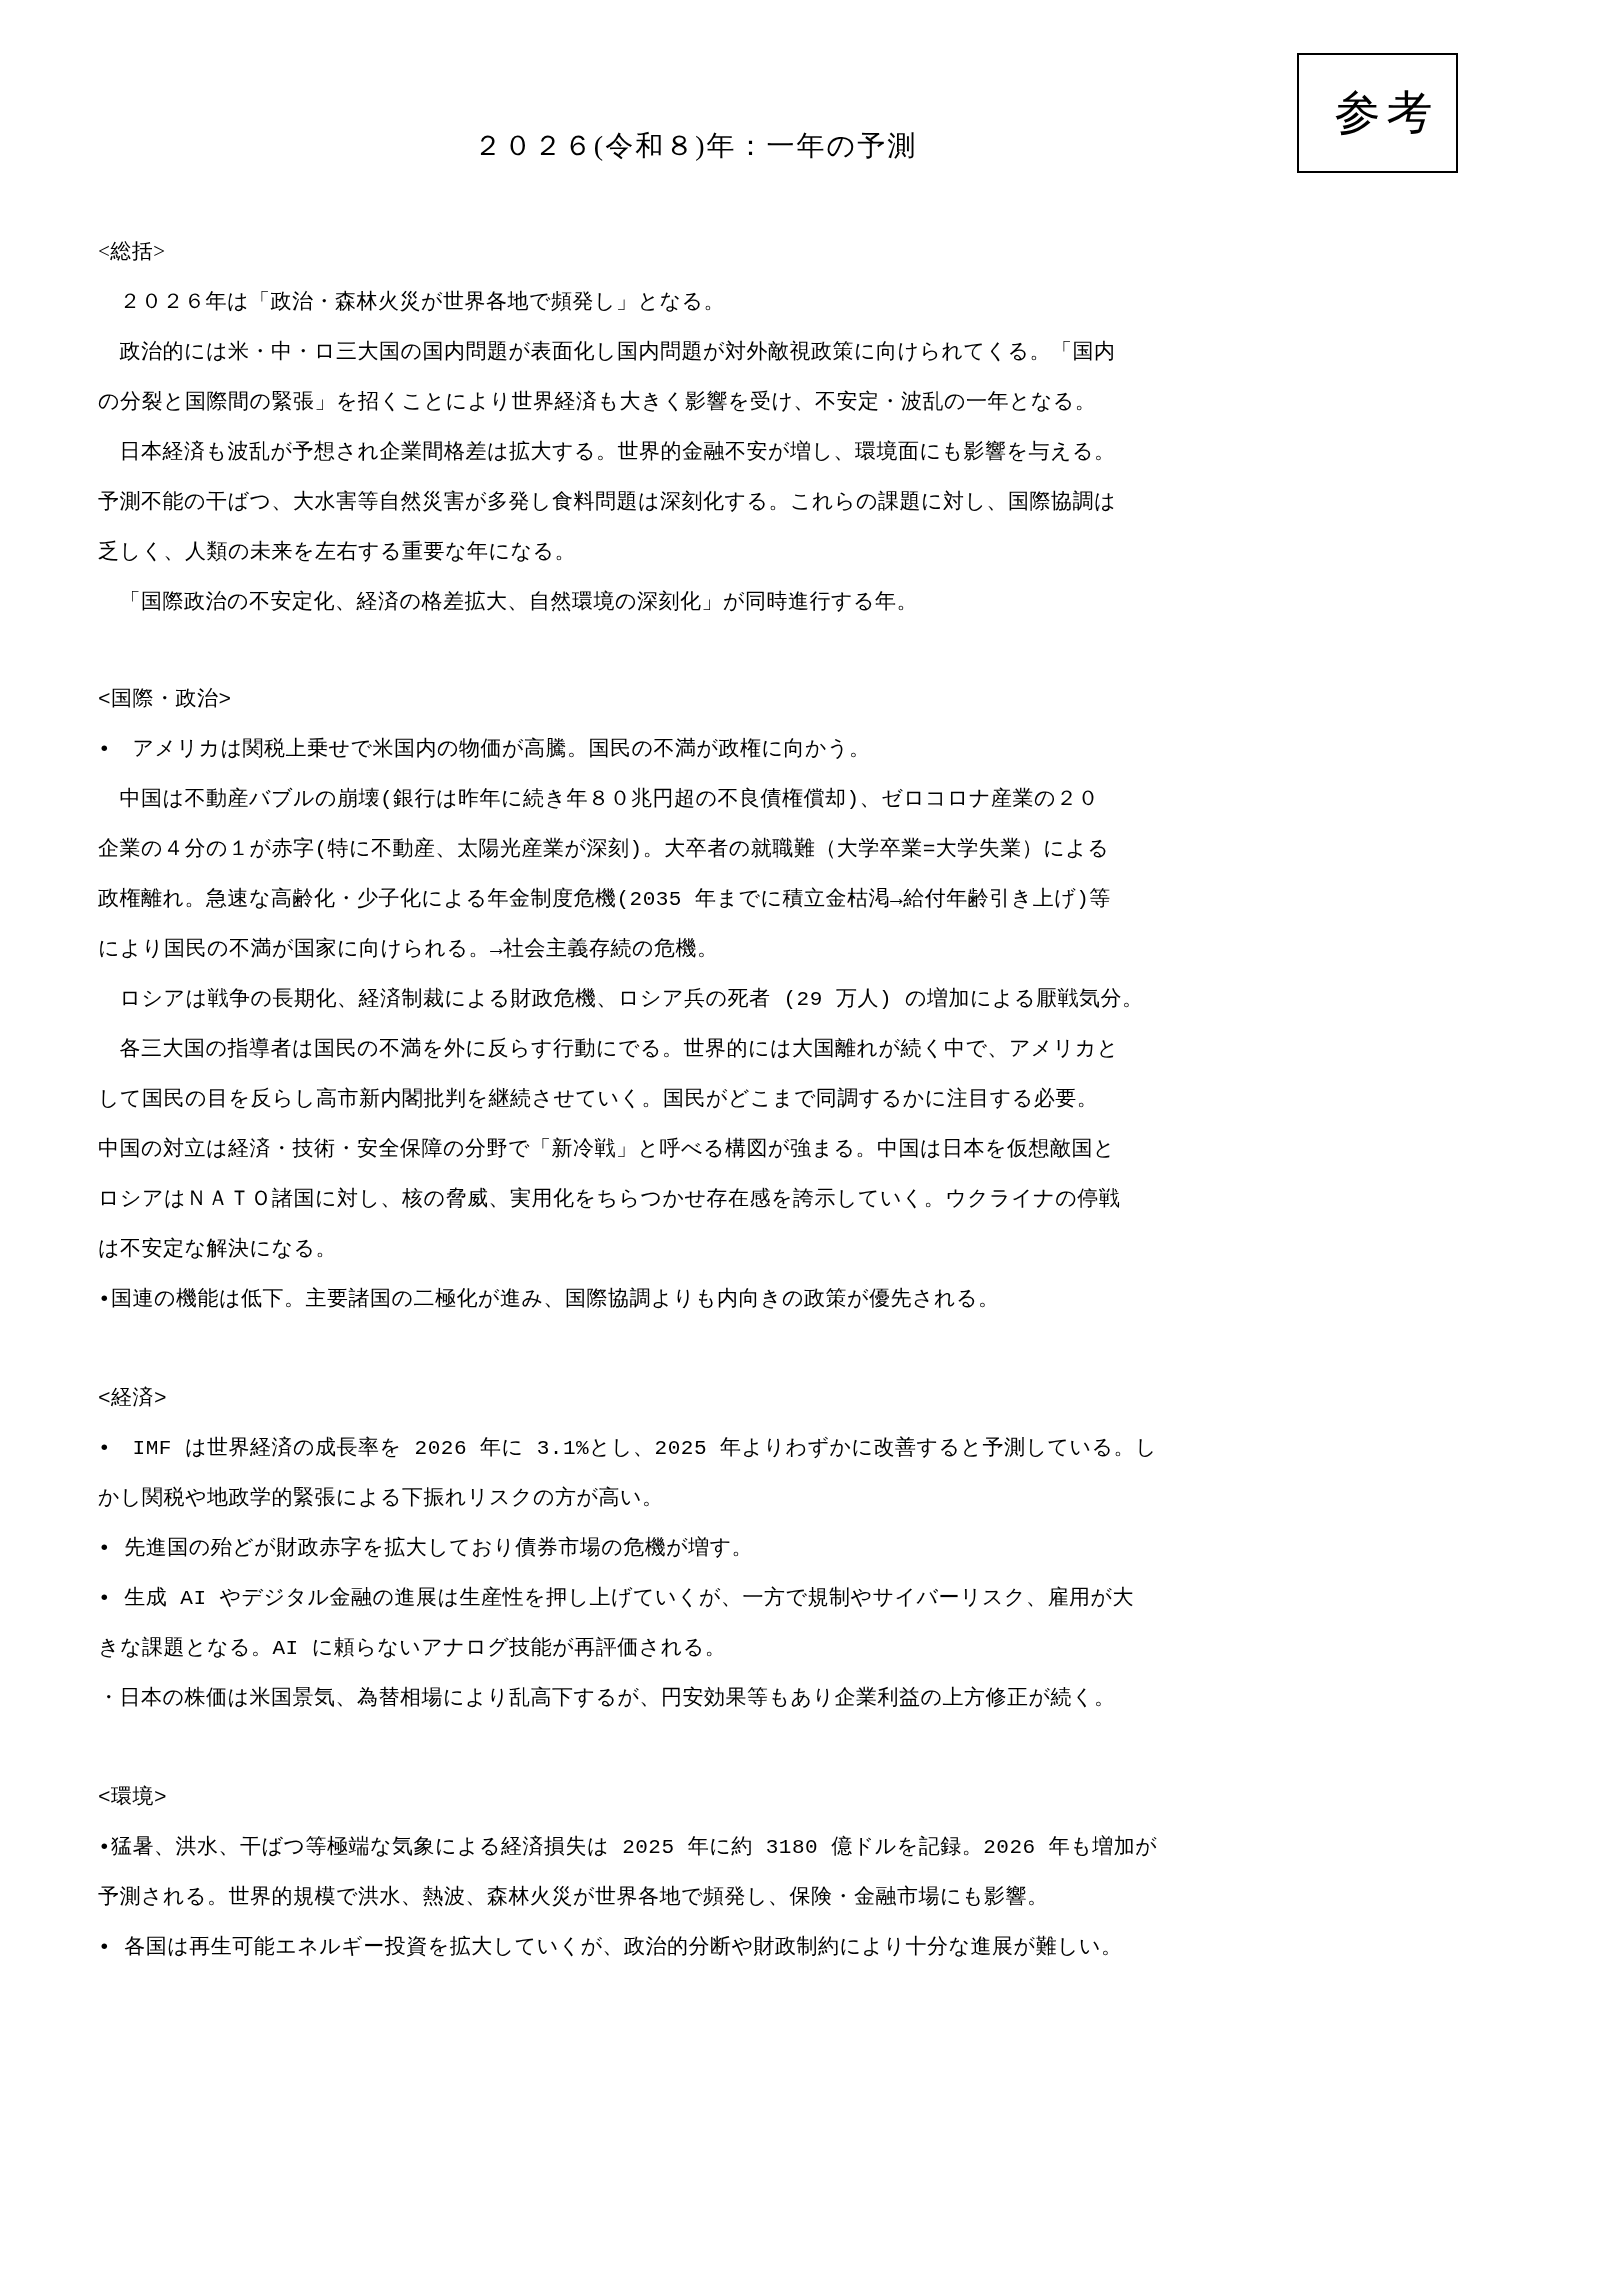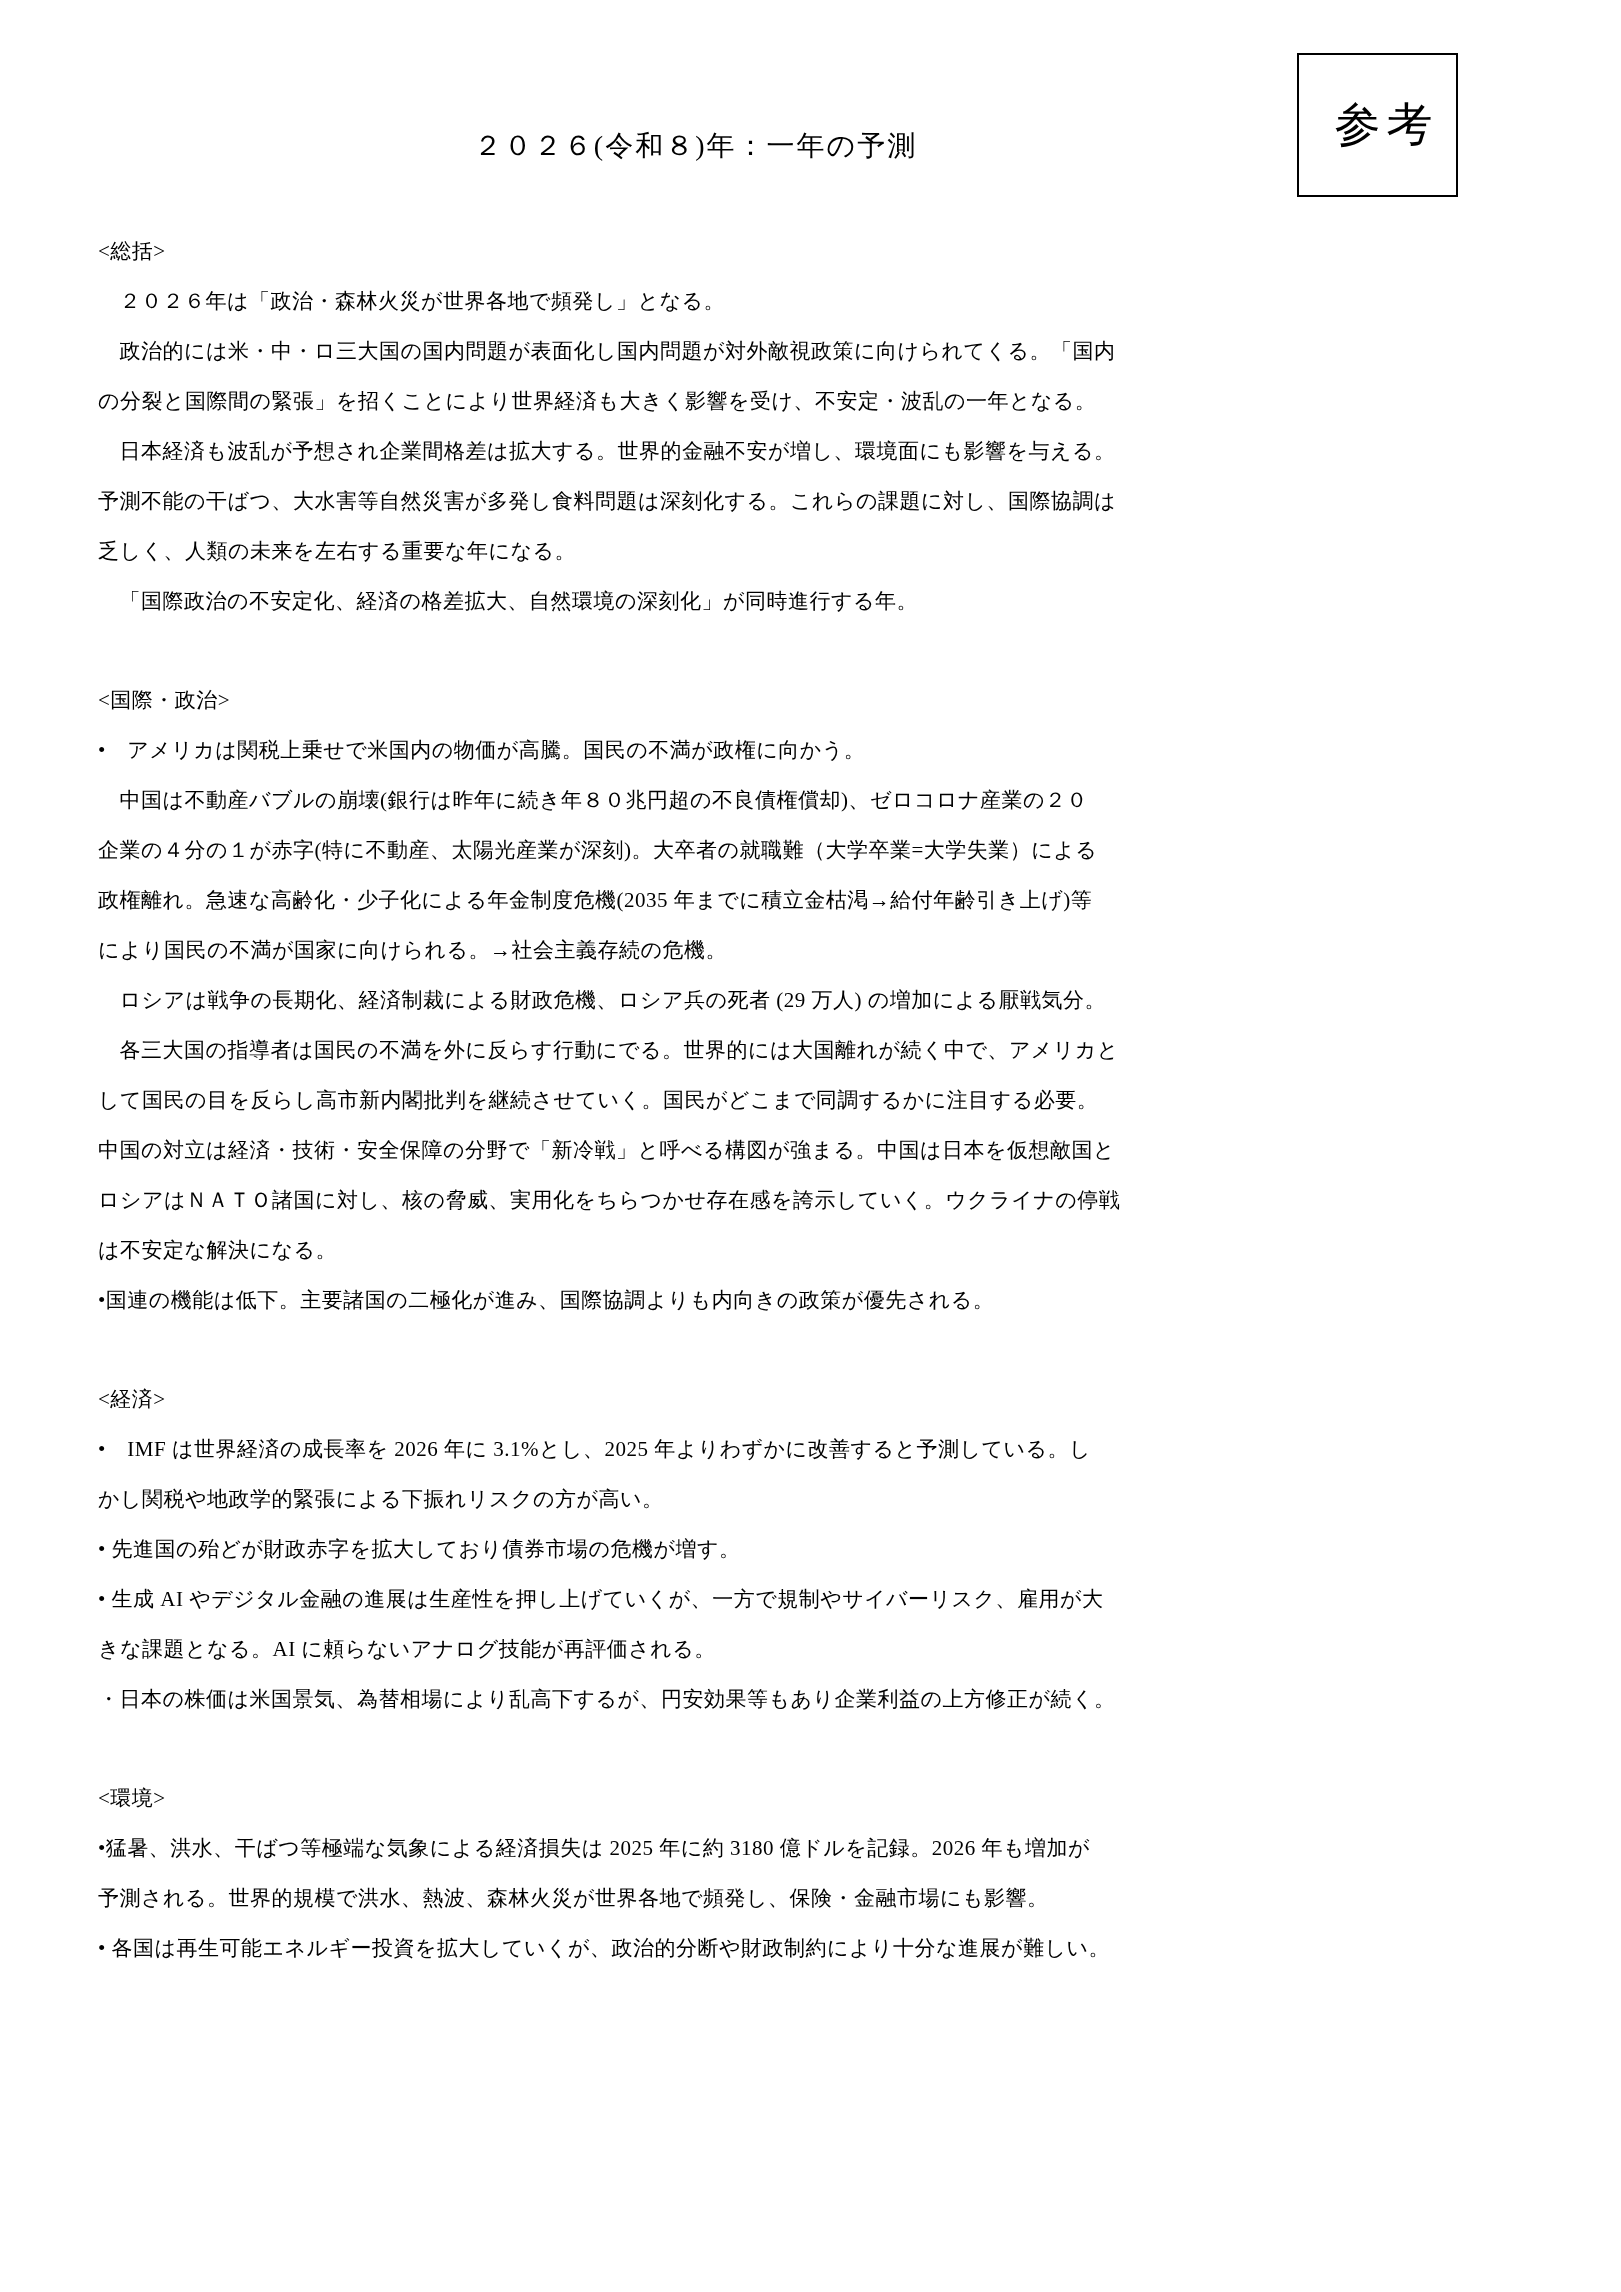--- a/index.html
+++ b/index.html
@@ -17,21 +17,21 @@
     font-family: "Liberation Serif", "DejaVu Serif", serif;
     box-sizing: border-box;
     padding: 0 98px;
     overflow: hidden;
   }
   .ref-box {
     position: absolute;
     top: 53px;
     left: 1297px;
     width: 161px;
-    height: 144px;
+    height: 120px;
     border: 2px solid #000;
     display: flex;
     align-items: center;
     justify-content: center;
     font-size: 46px;
     letter-spacing: 5.9px;
     box-sizing: border-box;
     padding-left: 18px; 
   }
   .doc-title {
@@ -44,20 +44,21 @@
     
     margin-right: 230px;
     letter-spacing: 2px;
     white-space: pre;
   }
   .sections {
     margin-top: 55px;
   }
   .section + .section {
     margin-top: 49px;
+    font-family: Liberation Mono, monospace;
   }
   .heading,
   .line {
     font-size: 21px;
     line-height: 50px;
     white-space: pre;
     letter-spacing: 0.5px;
   }
 </style>
 </head>

